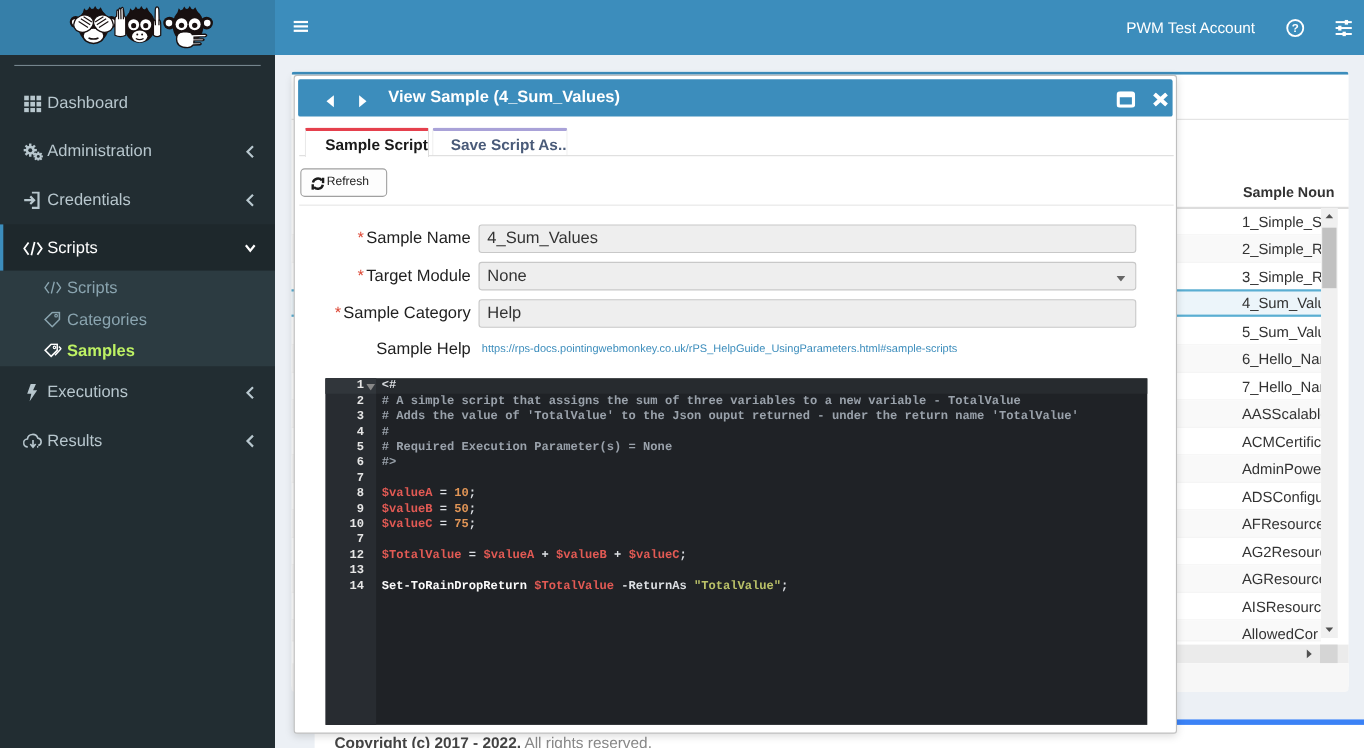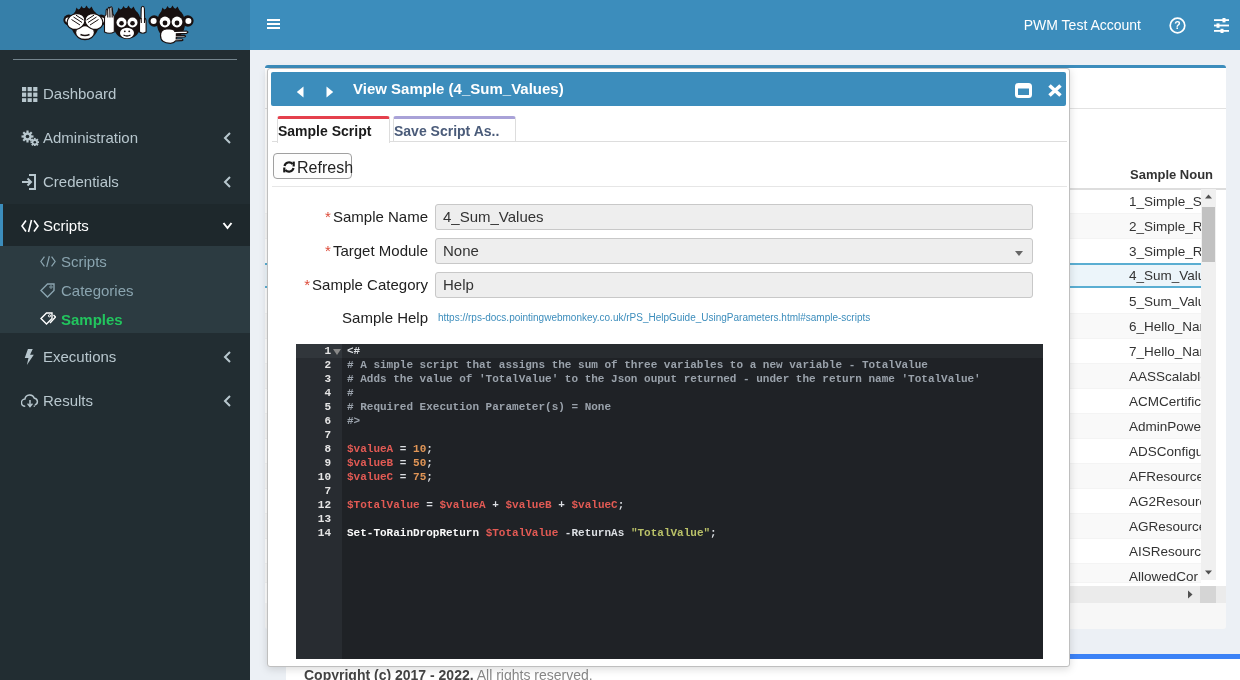--- a/index.html
+++ b/index.html
@@ -20,21 +20,21 @@
   .mi .icon { position:absolute; left:21px; top:14px; width:18px; height:16px; }
   .mi .txt { position:absolute; left:43px; top:0; line-height:44px; }
   .mi .chev { position:absolute; right:17px; top:15px; width:11px; height:14px; }
   .mi.active { background:#1e282c; border-left:3px solid #3c8dbc; color:#fff; }
   .mi.active .icon { left:18px; }
   .mi.active .txt { left:40px; }
   #submenu { position:absolute; left:0; top:196px; width:250px; height:87px; background:#2c3b41; }
   .smi { position:absolute; left:0; width:250px; height:29px; color:#8aa4af; font-size:15px; }
   .smi .icon { position:absolute; left:40px; top:7px; width:16px; height:15px; }
   .smi .txt { position:absolute; left:61px; top:0; line-height:29px; }
-  .smi.active { color:#22c55e; }
+  .smi.active { color:#bef264; }
 
   
   #box { left:265px; top:65px; width:961px; height:561px; background:#fff; border-top:3px solid #3c8dbc; border-radius:3px; }
   #boxhdrline { left:0; top:40px; width:961px; height:1px; background:#e2e2e2; }
   #thead { left:865px; top:99px; width:96px; font-size:13px; font-weight:bold; color:#333; }
   #theadline { left:770px; top:120px; width:191px; height:2px; background:#ddd; }
   .trow { position:absolute; left:0; width:936px; height:25px; line-height:25px; font-size:13.5px; color:#333; padding-left:864px; border-bottom:1px solid #f4f4f4; white-space:nowrap; overflow:hidden; }
   .trow.even { background:#f9f9f9; }
   .trow.sel { background:#ecf5fa; border-top:2px solid #5aaed2; border-bottom:2px solid #5aaed2; line-height:22px; }
   
@@ -49,24 +49,24 @@
   
   #footer { left:250px; top:654px; width:1144px; height:26px; background:#fff; border-top:5px solid #3b82f6; font-size:14px; color:#444;margin-left:36px; }
   #footer .left { position:absolute; left:18px; top:8px; }
   #footer .right { position:absolute; right:4px; top:7px; font-weight:normal; font-size:12px; }
 
   
   #dialog { left:267px; top:68px; width:803px; height:599px; background:#fff; border:1px solid #bfbfbf; border-radius:3px; box-shadow:0 2px 8px rgba(0,0,0,.15); }
   #dlghdr { left:3px; top:3px; width:795px; height:34px; background:#3c8dbc; border-radius:2px; color:#fff; }
   #dlgtitle { position:absolute; left:82px; top:0; line-height:34px; font-size:15px; font-weight:600; }
   #tabline { left:4px; top:72px; width:795px; height:1px; background:#ddd; }
-  .tab { position:absolute; top:47px; height:26px; background:#fff; border:1px solid #ddd; border-bottom:none; border-radius:3px 3px 0 0; font-size:14px; font-weight:bold; text-align:left; line-height:24px; }
+  .tab { position:absolute; top:47px; height:26px; background:#fff; border:1px solid #ddd; border-bottom:none; border-radius:3px 3px 0 0; font-size:14px; font-weight:bold; text-align:right; line-height:24px; }
   #tab1 { left:9px; width:113px; border-top:3px solid #e5404d; color:#1a1a1a; height:27px; z-index:2; }
   #tab2 { left:125px; width:123px; border-top:3px solid #a9a2d8; color:#4a5b79; }
-  #rbtn { left:5px; top:84px; width:79px; height:26px; background:#fdfdfd; border:1px solid #a0a0a0; border-radius:4px; font-size:16px; color:#222; }
+  #rbtn { left:5px; top:84px; width:79px; height:26px; background:#fdfdfd; border:1px solid #a0a0a0; border-radius:4px; font-size:11px; color:#222; }
   #toolhr { left:4px; top:117px; width:795px; height:1px; background:#e6e6e6; }
   .frow { position:absolute; left:0; width:799px; height:26px; }
   .flabel { position:absolute; left:0; width:160px; text-align:right; font-size:15px; color:#212121; line-height:26px; }
   .flabel .req { color:#dd4b39; margin-right:2px; }
   .finput { position:absolute; left:167px; width:598px; height:26px; background:#eee; border:1px solid #c8c8c8; border-radius:3px; font-size:15px; color:#333; line-height:24px; padding-left:7px; }
   #fhelp { position:absolute; left:170px; white-space:nowrap; font-size:10px; color:#3c8dbc; line-height:26px; }
 
   
   #editor { left:28px; top:275px; width:747px; height:315px; background:#1f2226; font-family:"Liberation Mono", monospace; font-size:11px; font-weight:bold; }
   #gutter { position:absolute; left:0; top:0; width:46px; height:315px; background:#282c31; }

